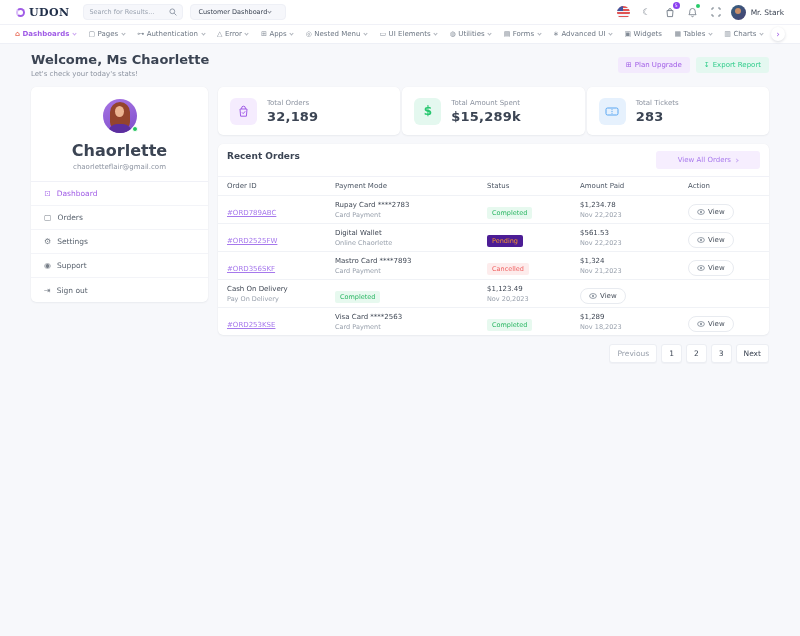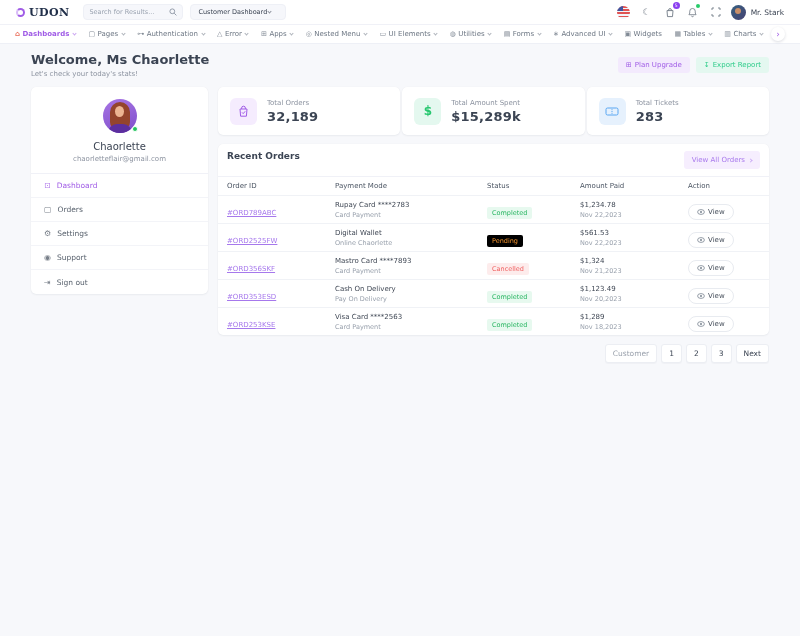--- a/index.html
+++ b/index.html
@@ -53,21 +53,21 @@
   .card { background:#fff; border-radius:5px; box-shadow:0 1px 2px rgba(20,30,60,.05),0 0 1px rgba(20,30,60,.08); }
 
   
   .profile-card { width:177px; padding-top:12px; }
   .avatar-wrap { position:relative; width:34px; margin:0 auto; }
   .avatar { width:34px; height:34px; border-radius:50%; background:linear-gradient(160deg,#a875e4,#7e4ecb); position:relative; overflow:hidden; }
   .av-hair { position:absolute; left:7px; top:3px; width:20px; height:27px; background:#94442c; border-radius:10px 10px 7px 7px; }
   .av-shirt { position:absolute; left:5px; bottom:-3px; width:24px; height:12px; background:#5c2f9e; border-radius:9px 9px 0 0; }
   .av-face { position:absolute; left:12.5px; top:7px; width:9px; height:11px; background:#edb592; border-radius:50%; }
   .status-dot { position:absolute; right:-1px; bottom:1px; width:6px; height:6px; background:#22c55e; border:1.5px solid #fff; border-radius:50%; }
-  .profile-name { text-align:center; font-size:10px; font-weight:normal; color:#3b4453; margin-top:8px; }
+  .profile-name { text-align:center; font-size:16px; font-weight:bold; color:#3b4453; margin-top:8px; }
   .profile-email { text-align:center; font-size:7px; color:#8c93a0; margin-top:3px; padding-bottom:10px; border-bottom:1px solid #f0f1f7; }
   .pmenu-item { height:24px; display:flex; align-items:center; gap:6px; padding:0 13px; font-size:7.5px; color:#57606c; border-bottom:1px solid #f3f4f8; cursor:pointer; }
   .pmenu-item:last-child { border-bottom:none; }
   .pmenu-item .m-ico { font-size:8px; opacity:.8; }
   .pmenu-item.active { color:#a05ce6; }
 
   
   .right-col { flex:1; min-width:0; }
   .stats-row { display:flex; gap:2px; }
   .stat-card { flex:1; height:48px; display:flex; align-items:center; gap:10px; padding:0 12px; }
@@ -75,31 +75,31 @@
   .si-purple { background:#f5ecfe; color:#a05ce6; }
   .si-green  { background:#e4f8ef; color:#27c76f; font-weight:bold; font-size:12px; }
   .si-blue   { background:#e6f1fd; color:#58a6f2; }
   .stat-label { font-size:7px; color:#8c93a0; }
   .stat-value { font-size:13px; font-weight:bold; color:#3b4453; margin-top:2px; letter-spacing:.2px; }
 
   
   .orders-card { margin-top:9px; }
   .orders-head { display:flex; justify-content:space-between; align-items:flex-start; padding:7px 9px; border-bottom:1px solid #f0f1f7; }
   .orders-title { font-size:9px; font-weight:bold; color:#3b4453; }
-  .view-all { display:flex; align-items:center; gap:3px; background:#f6eefe; color:#a879ec; font-size:7px; border:none; border-radius:3px; padding:5px 8px; cursor:pointer; font-family:inherit; }
+  .view-all { display:flex; align-items:center; gap:3px; background:#f6eefe; color:#a879ec; font-size:7px; border:none; border-radius:3px; padding:5px 22px; cursor:pointer; font-family:inherit; }
   .tgrid { display:grid; grid-template-columns:108px 152px 93px 108px 1fr; align-items:center; padding:0 9px; }
   .thead { height:18px; font-size:7px; color:#4b5563; }
   .trow { height:28px; border-top:1px solid #f0f2f6; }
   .trow:first-of-type { border-top:none; }
   .oid { font-size:7px; color:#a678ec; text-decoration:underline; cursor:pointer; }
   .cell-main { font-size:7px; color:#3f4754; }
   .cell-sub { font-size:6.5px; color:#98a0ac; margin-top:2px; }
   .badge { display:inline-block; font-size:6.5px; padding:2px 5px; border-radius:2px; }
   .bg-completed { background:#e7f9ef; color:#27b561; }
-  .bg-pending   { background:#000000; color:#f5942e; }
+  .bg-pending   { background:#4c1d95; color:#f5942e; }
   .bg-cancelled { background:#fdecec; color:#f06060; }
   .view-btn { display:inline-flex; align-items:center; gap:3px; background:#fff; border:1px solid #e8ebf0; border-radius:9px; padding:3px 8px; font-size:7px; color:#454e5a; cursor:pointer; font-family:inherit; }
 
   
   .pagination { display:flex; justify-content:flex-end; align-items:center; gap:4px; margin-top:9px; }
   .page-btn { background:#fff; border:1px solid #eceef3; border-radius:3px; padding:4px 7px; font-size:7.5px; color:#3b4453; cursor:pointer; box-shadow:0 1px 1px rgba(20,30,60,.03); font-family:inherit; }
   .page-btn.prev { color:#9aa1ac; }
 
   svg { display:block; }
 </style>
@@ -390,21 +390,20 @@
           <div><button class="view-btn">
                 <svg width="8" height="6" viewBox="0 0 8 6">
                   <ellipse cx="4" cy="3" rx="3.4" ry="2.4" fill="none" stroke="#7a8491" stroke-width="0.8"></ellipse>
                   <circle cx="4" cy="3" r="1" fill="#7a8491"></circle>
                 </svg>
                 <span>View</span>
               </button></div>
         </div>
 
         <div class="tgrid trow">
-          <div><a class="oid">#ORD353ESD</a></div>
           <div>
               <div class="cell-main">Cash On Delivery</div>
               <div class="cell-sub">Pay On Delivery</div>
             </div>
           <div><span class="badge bg-completed">Completed</span></div>
           <div>
               <div class="cell-main">$1,123.49</div>
               <div class="cell-sub">Nov 20,2023</div>
             </div>
           <div><button class="view-btn">
@@ -431,21 +430,21 @@
                 <svg width="8" height="6" viewBox="0 0 8 6">
                   <ellipse cx="4" cy="3" rx="3.4" ry="2.4" fill="none" stroke="#7a8491" stroke-width="0.8"></ellipse>
                   <circle cx="4" cy="3" r="1" fill="#7a8491"></circle>
                 </svg>
                 <span>View</span>
               </button></div>
         </div>
       </div>
 
       <div class="pagination">
-        <button class="page-btn prev">Customer</button>
+        <button class="page-btn prev">Previous</button>
         <button class="page-btn">1</button>
         <button class="page-btn">2</button>
         <button class="page-btn">3</button>
         <button class="page-btn">Next</button>
       </div>
     </div>
   </div>
 </div>
 
 </body></html>

